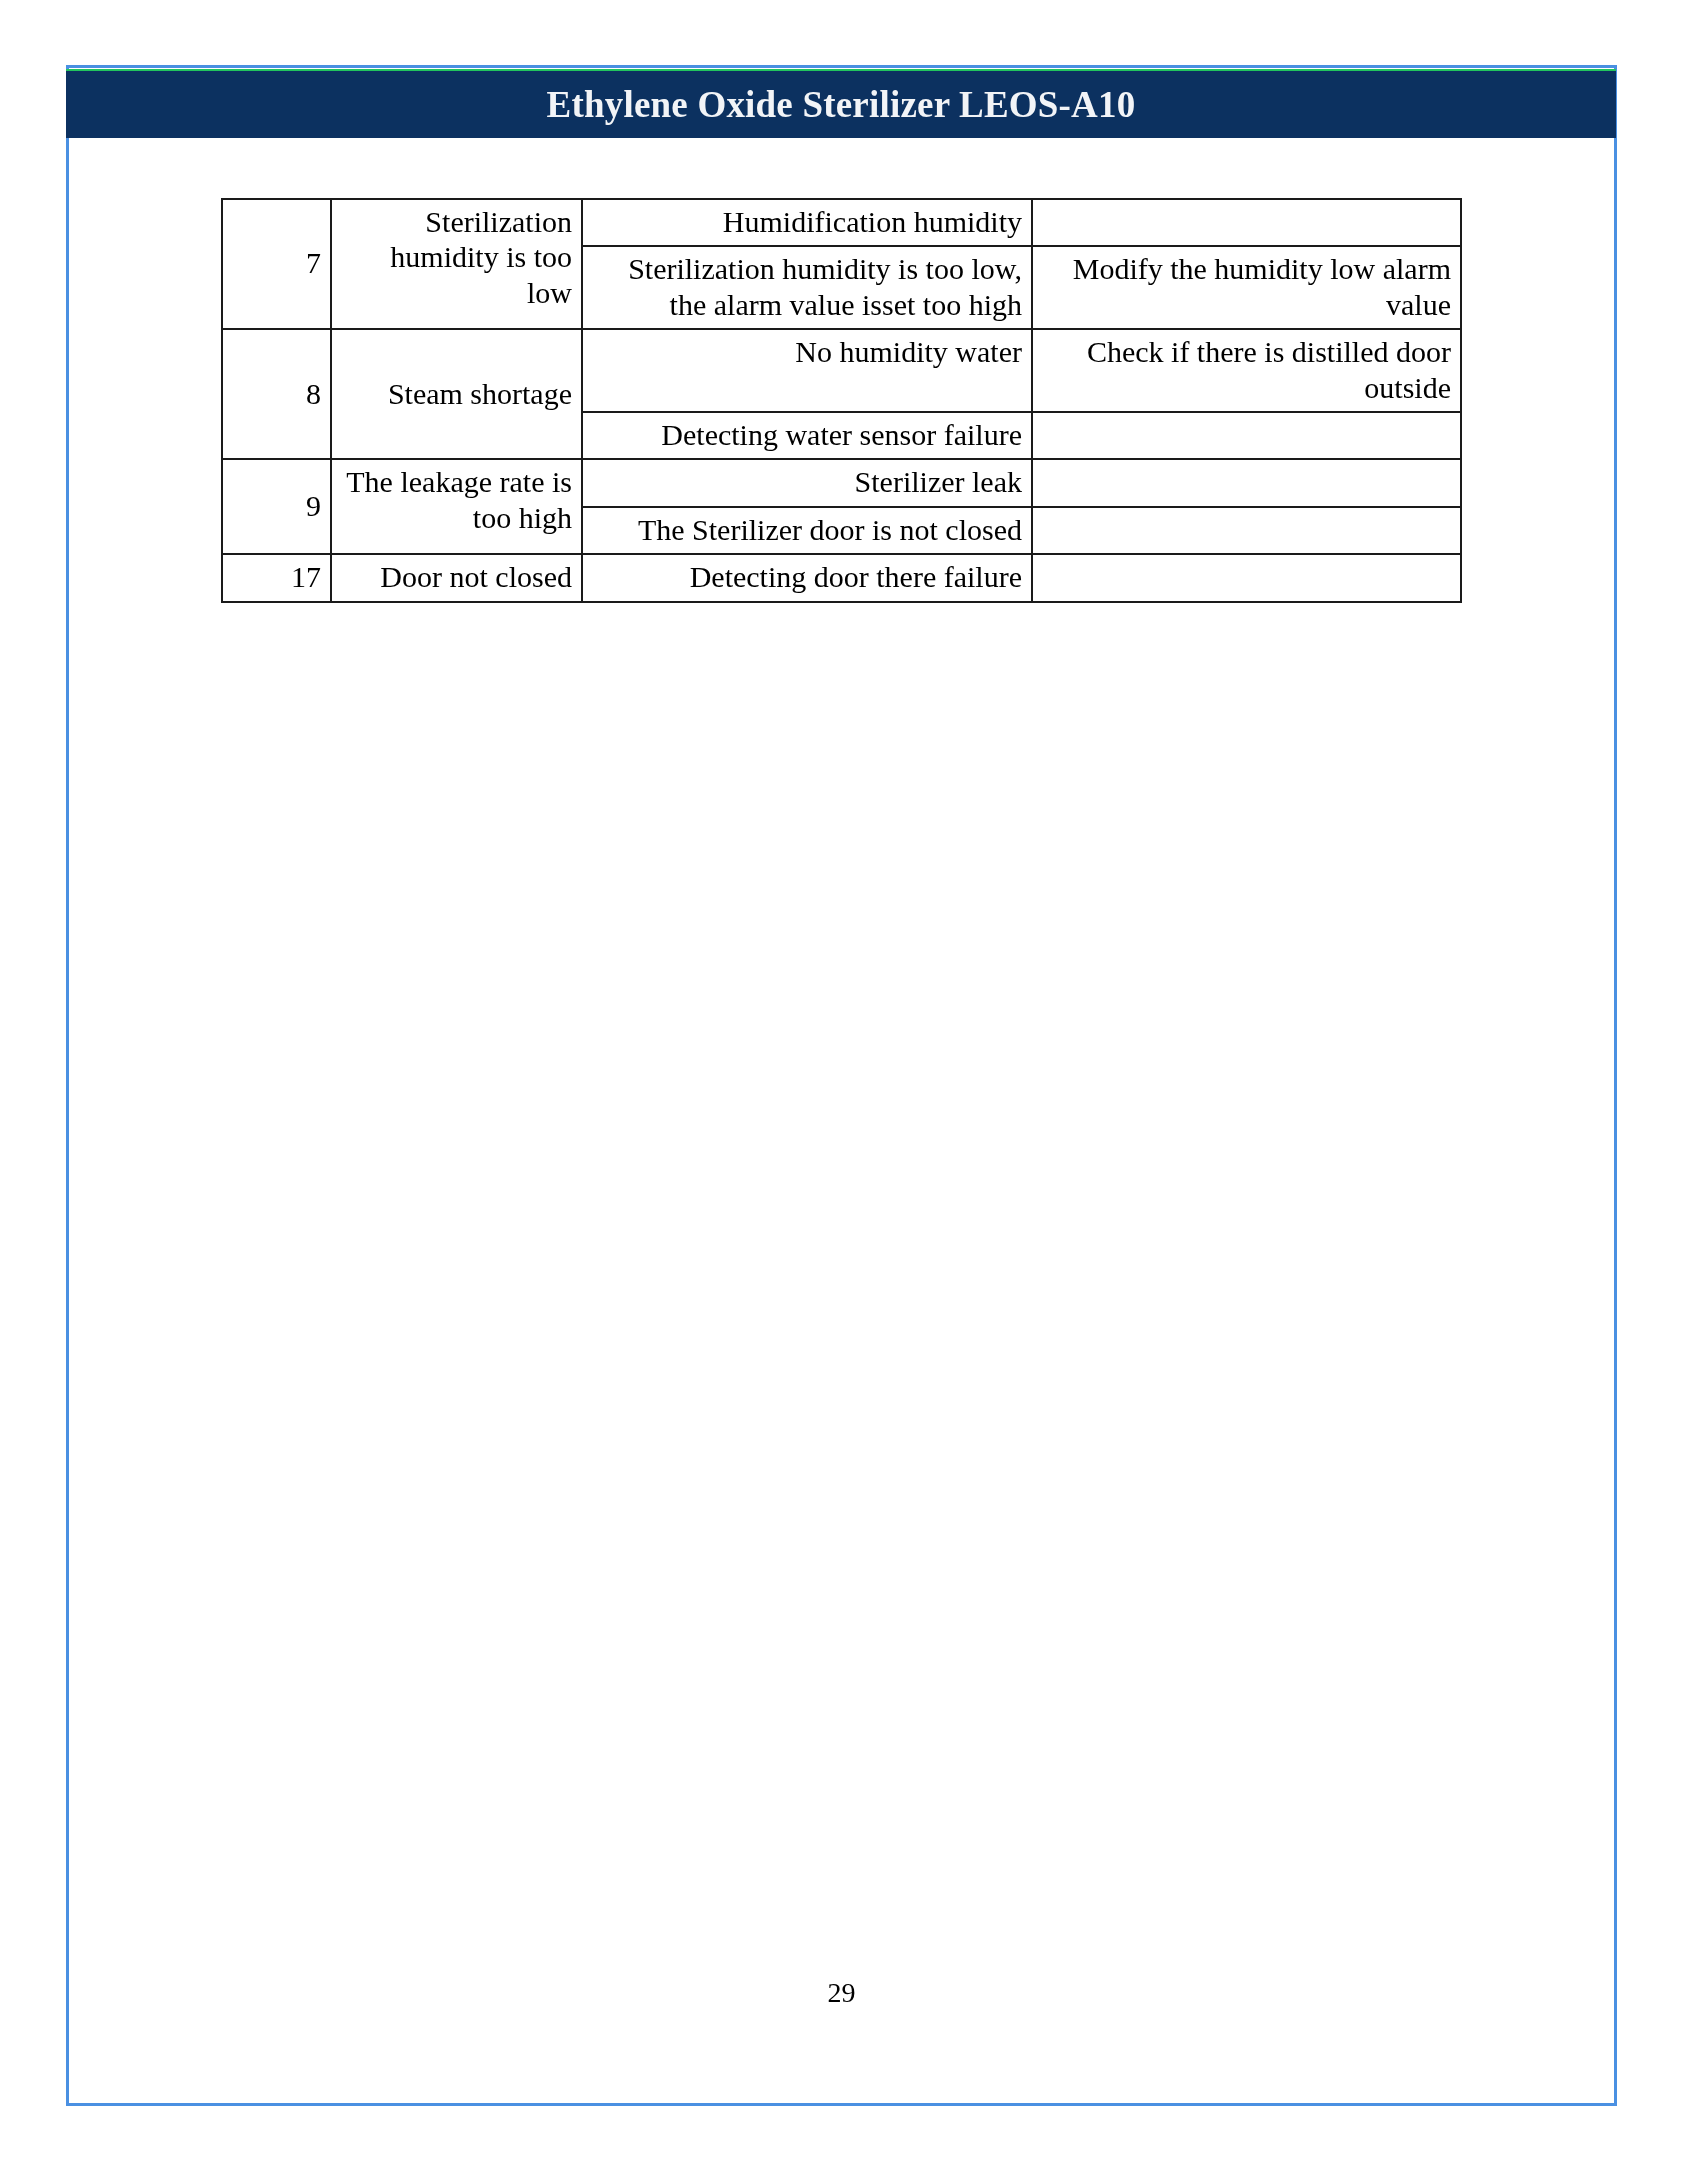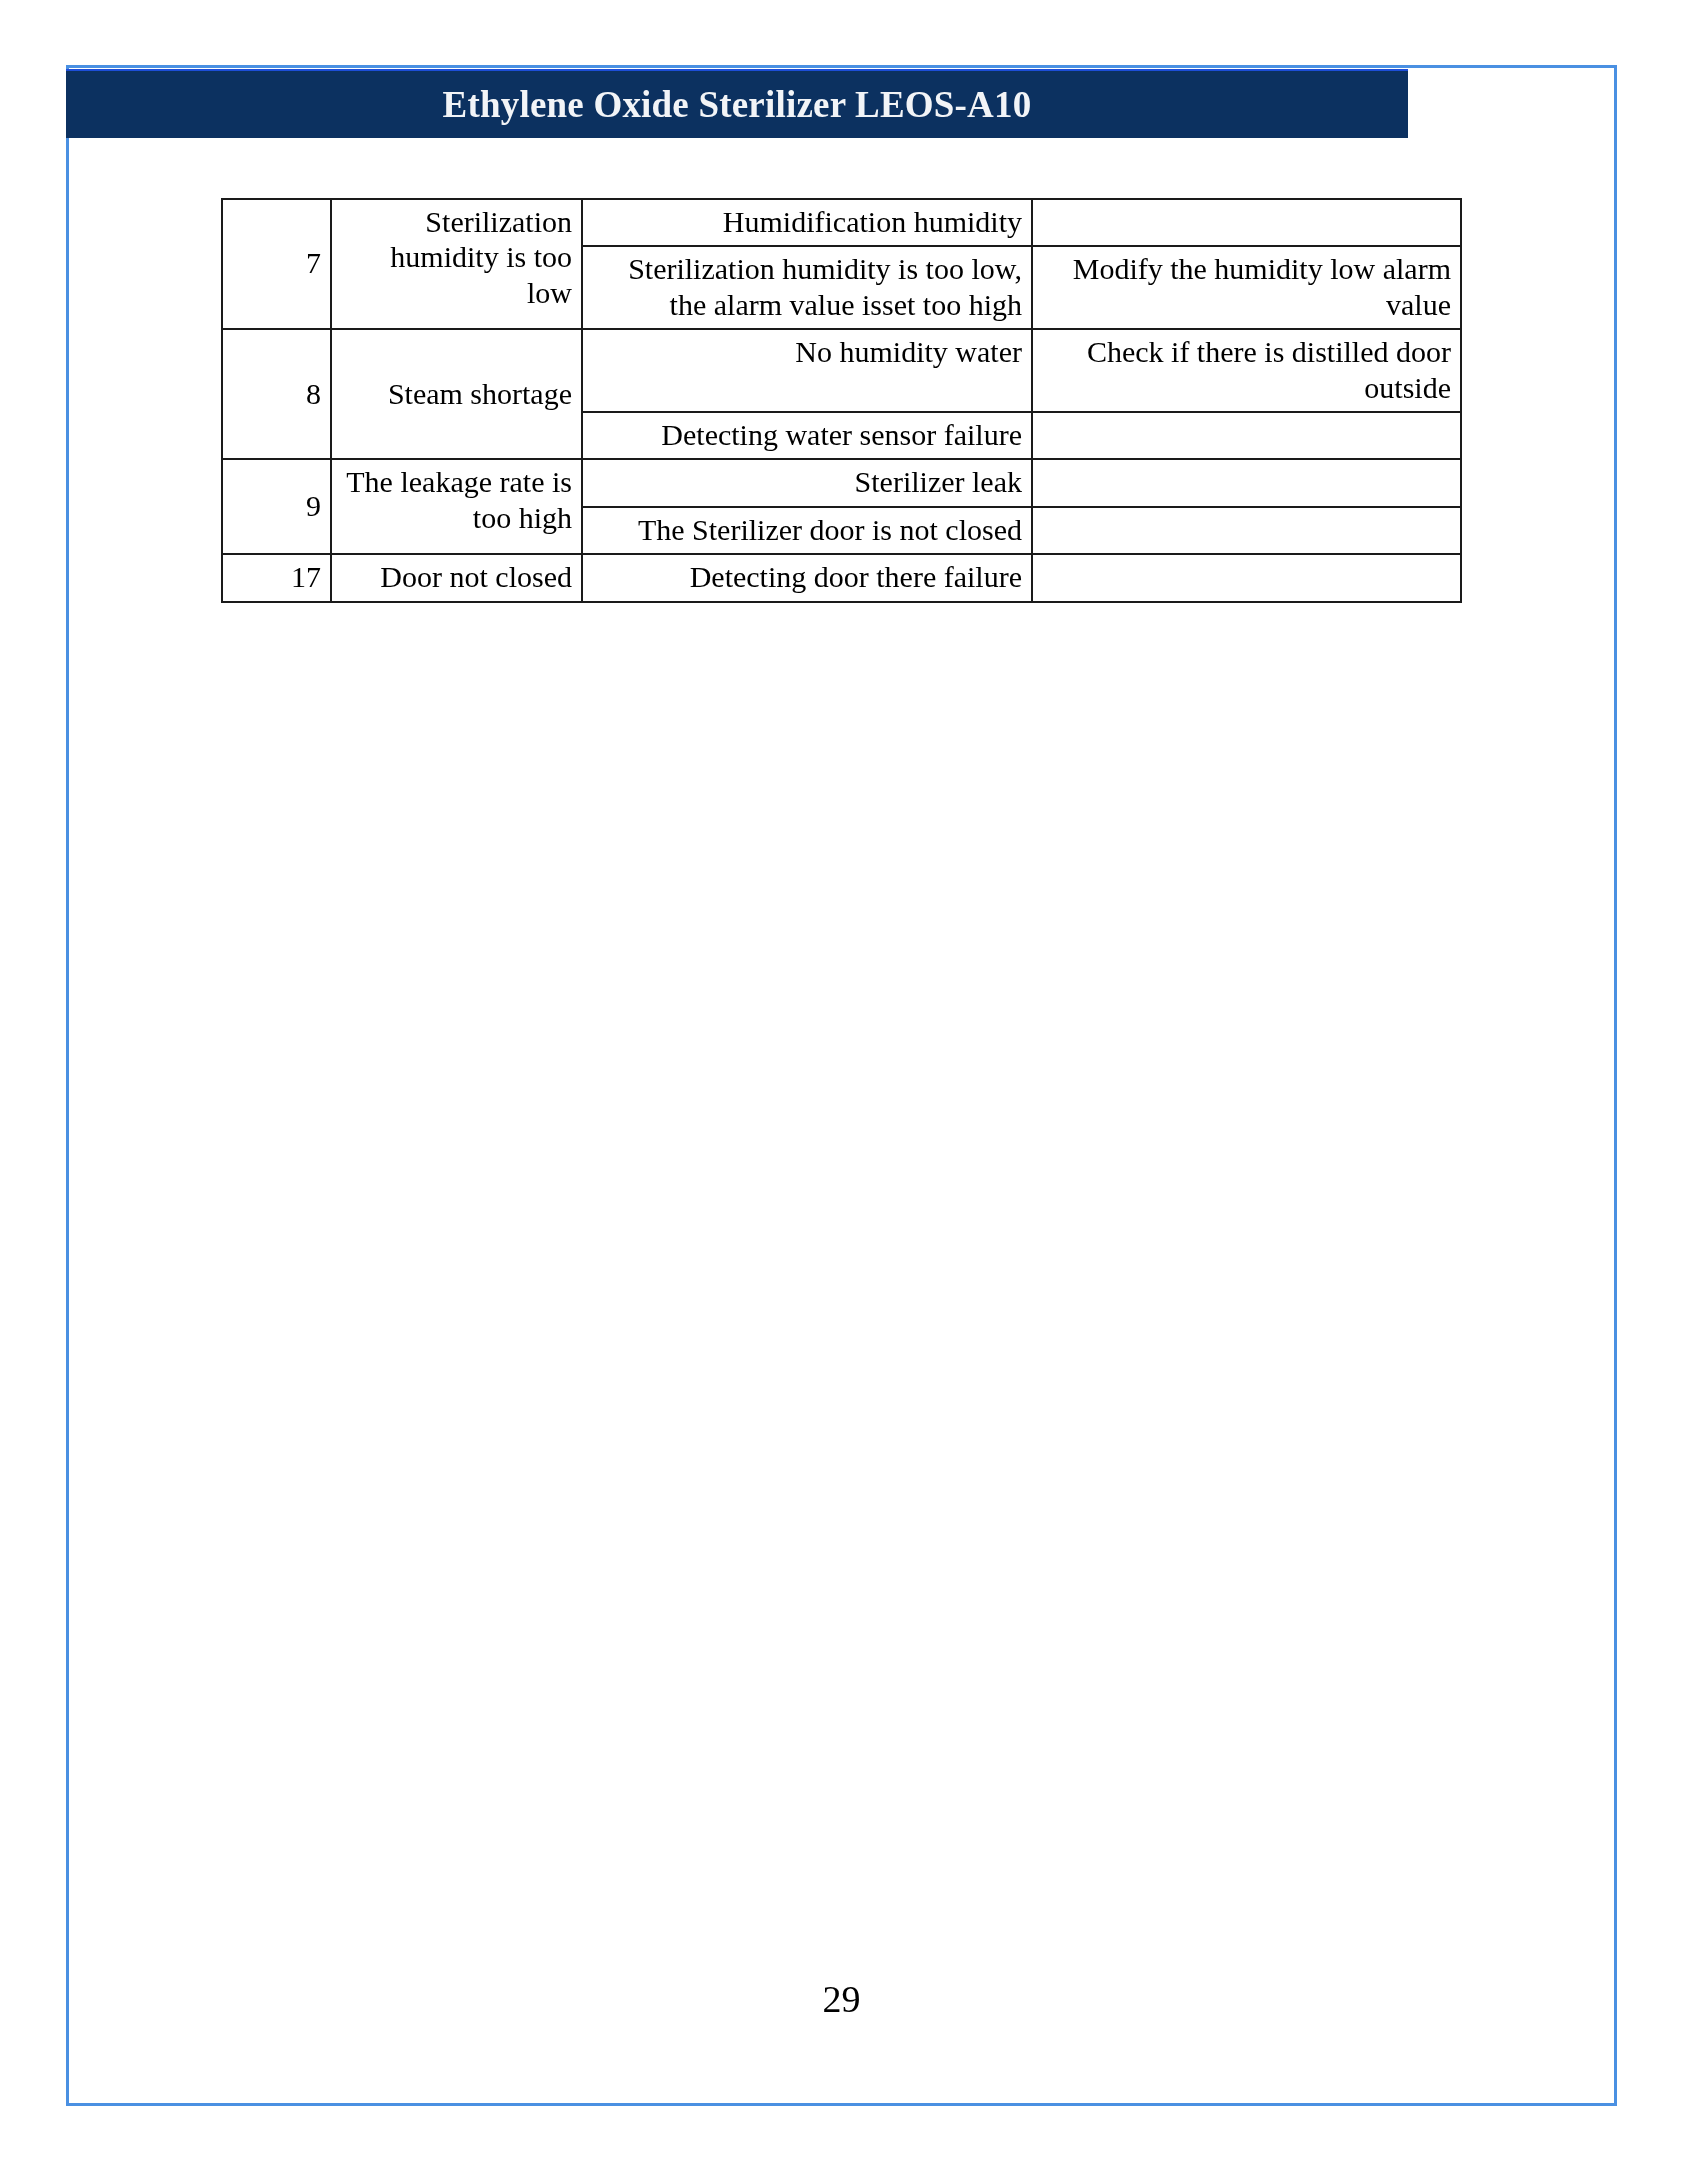--- a/index.html
+++ b/index.html
@@ -25,28 +25,28 @@
     border: 3px solid #4a90e2;
     box-sizing: border-box;
     background: #ffffff;
   }
 
   
   #doc-header {
     position: absolute;
     left: 66px;
     top: 69px;
-    width: 1342px;
+    width: 1550px;
     height: 69px;
     background: #0c3160;
     display: flex;
     align-items: center;
     justify-content: center;
     box-sizing: border-box;
-    border-top: 2px solid #1d4ed8;
+    border-top: 2px solid #22c55e;
   }
   #doc-header-title {
     color: #f2f4f7;
     font-size: 37px;
     font-weight: bold;
     letter-spacing: 0.2px;
     font-family: "Liberation Serif", "DejaVu Serif", serif;
     white-space: nowrap;
   }
 
@@ -84,21 +84,21 @@
   .col-cause { width: 450px; }
   .col-fix   { width: 429px; }
 
   
   #page-number {
     position: absolute;
     left: 0;
     top: 1977px;
     width: 1683px;
     text-align: center;
-    font-size: 38px;
+    font-size: 28px;
     color: #000000;
     font-family: "Liberation Serif", "DejaVu Serif", serif;
   }
 </style>
 </head>
 <body>
 
 <div id="page-frame"></div>
 
 <div id="doc-header">

